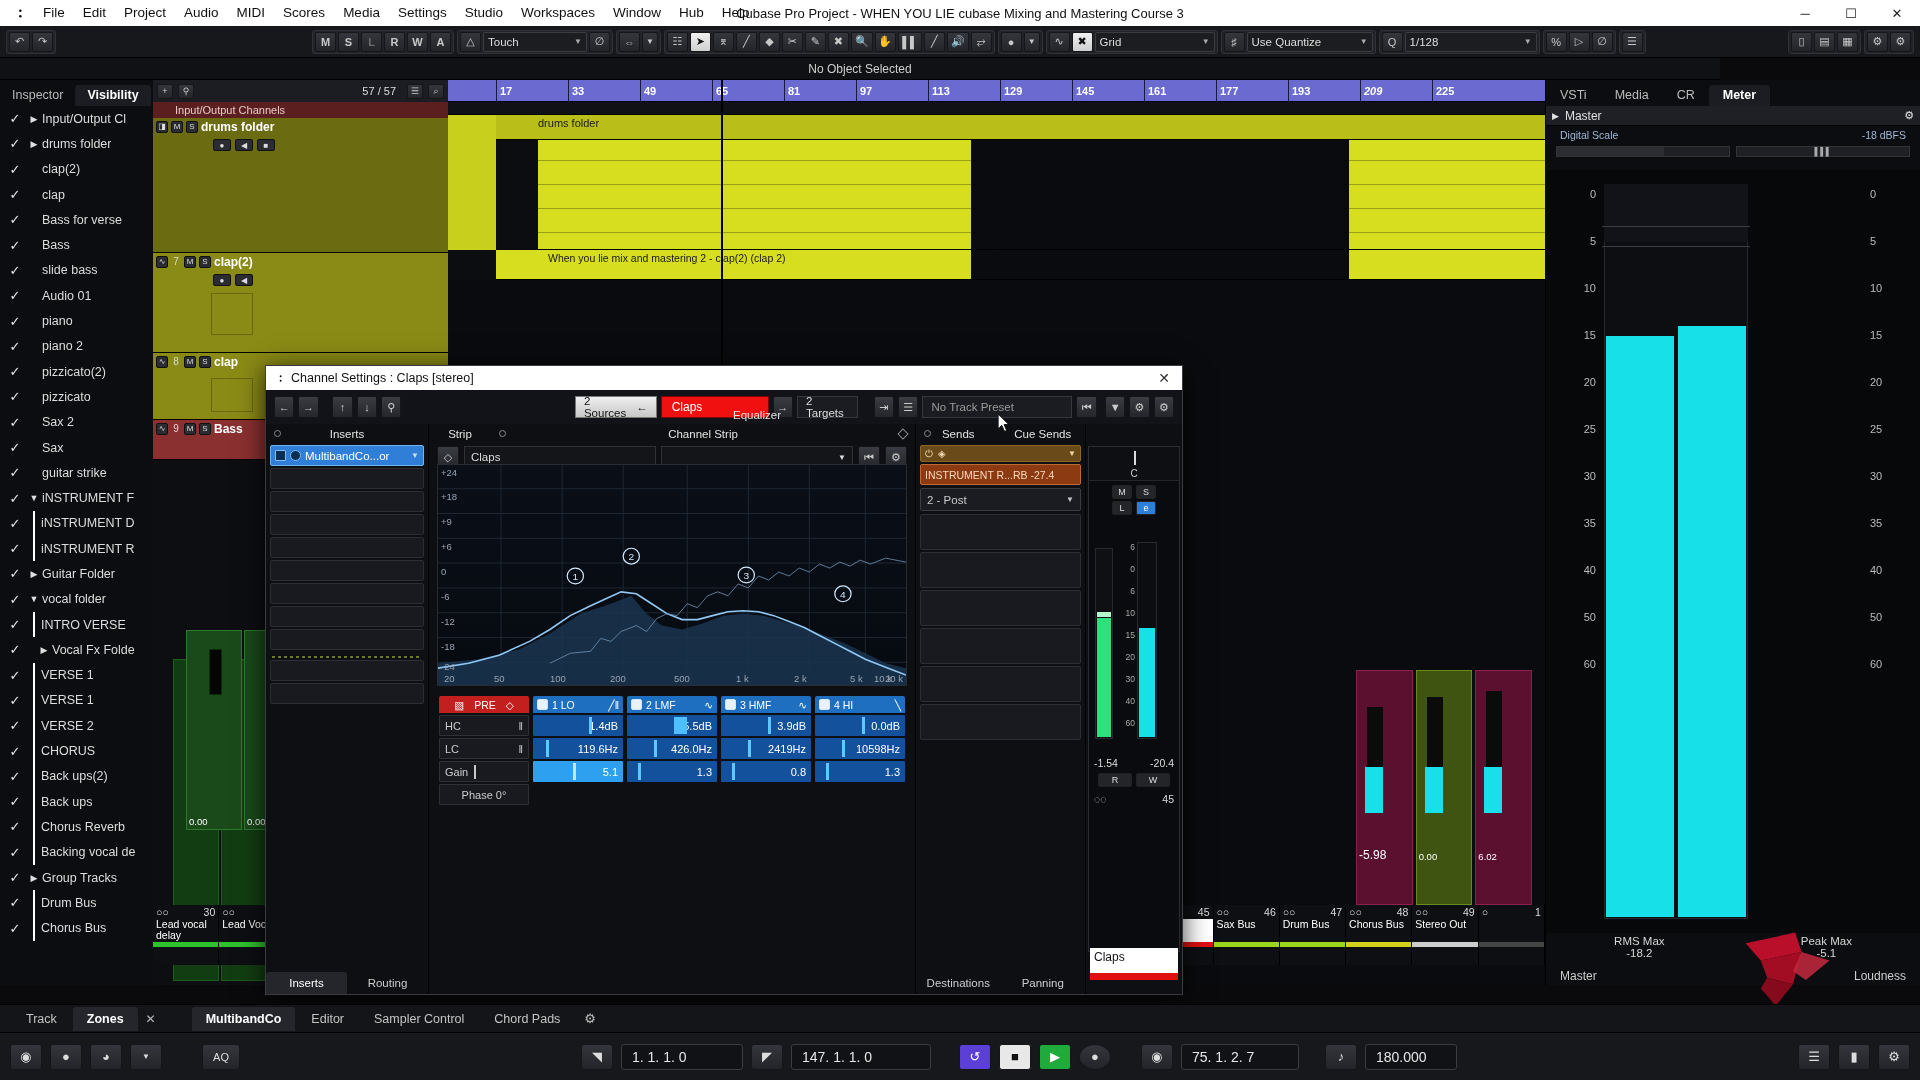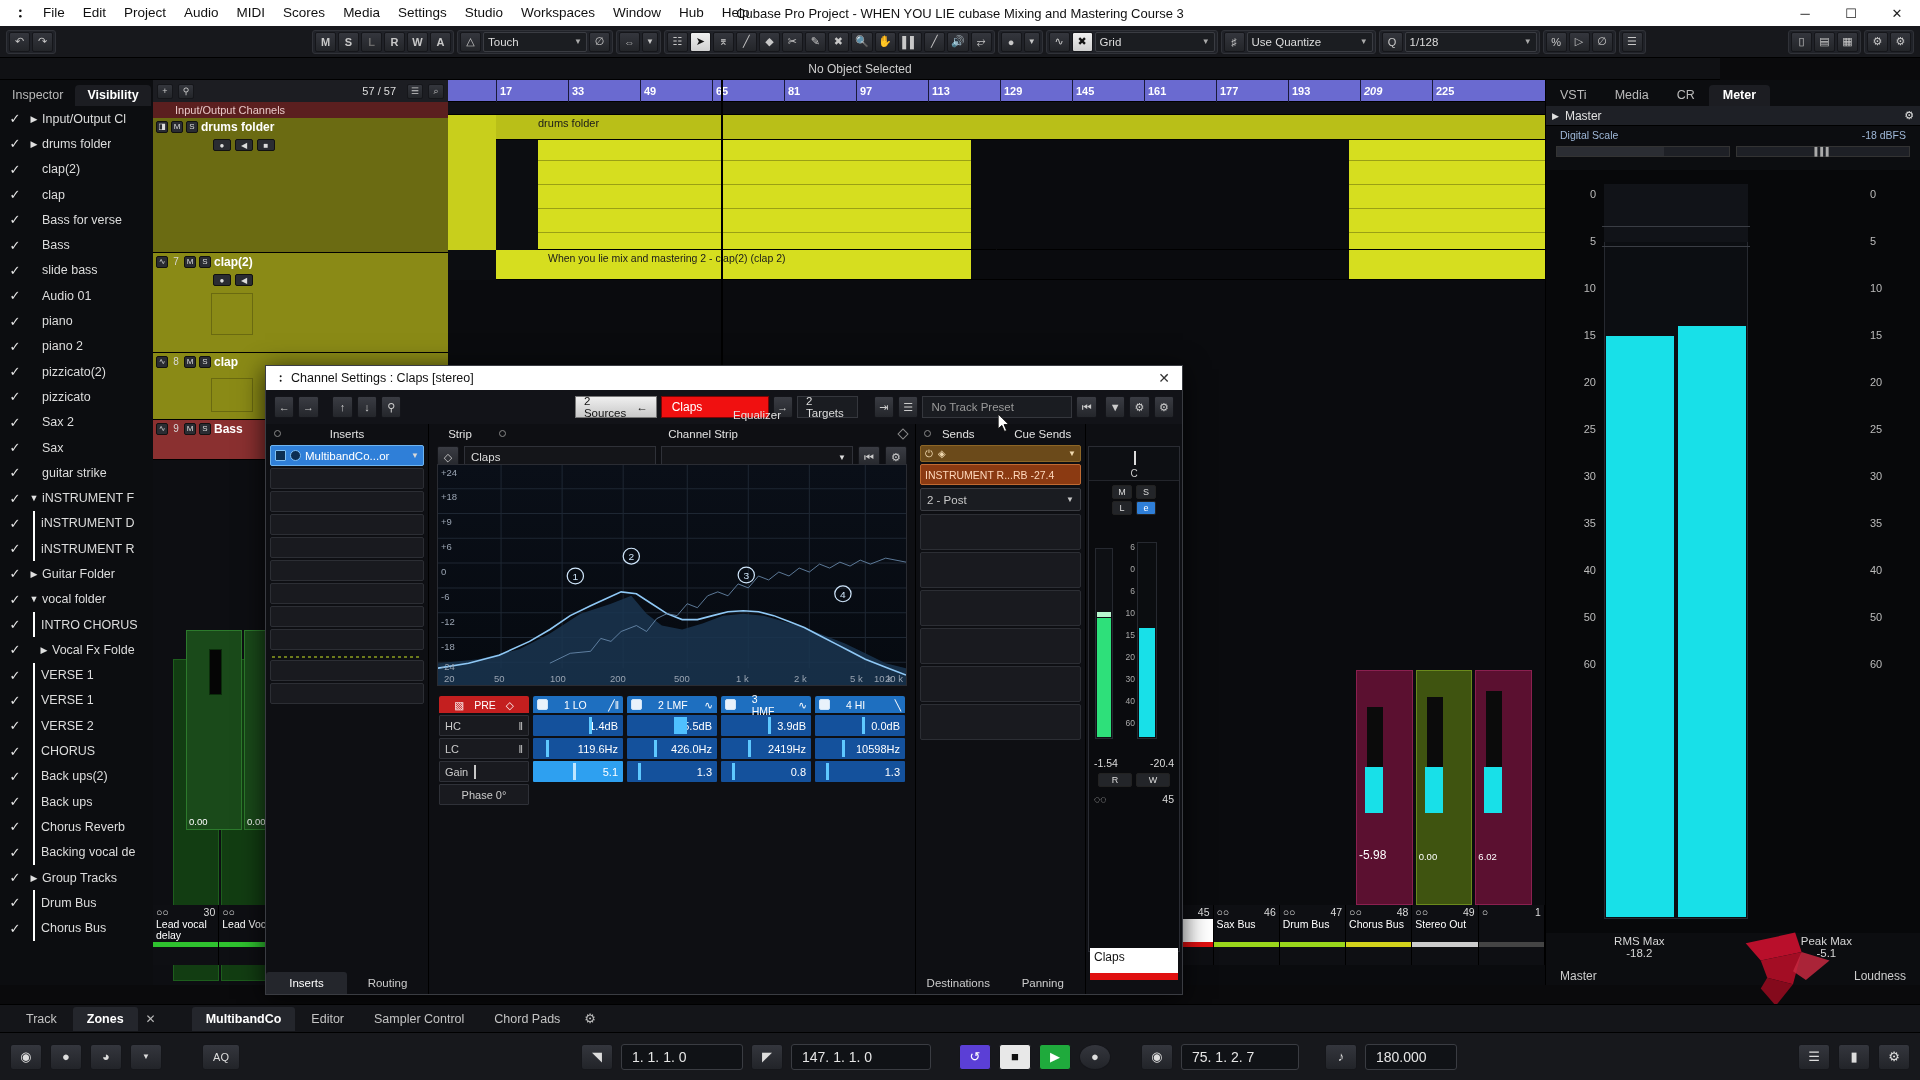--- a/index.html
+++ b/index.html
@@ -153,21 +153,21 @@
   .ins-name { font-size:11.5px; color:#fff; }
   .col-eq { flex:1; background:#0e0f13; border-right:1px solid #000; position:relative;}
   .col-sends { width:170px; background:#0e0f13; border-right:1px solid #000; position:relative;}
   .col-fader { width:96px; background:#0e0f13; position:relative;}
 
   .eqgraph { position:absolute; left:8px; right:8px; top:40px; height:222px;
              background:linear-gradient(#0a0f18,#060a10); border:1px solid #2a2c33; }
   .eq-y { position:absolute; left:3px; font-size:9.5px; color:#9aa4b2; }
   .eq-x { position:absolute; bottom:1px; font-size:9.5px; color:#9aa4b2; }
   .eqband { flex:1 1 0; margin:0 2px; }
-  .eqband-head { height:17px; background:#1e6fc0; display:flex; align-items:center; gap:16px; padding:0 4px;
+  .eqband-head { height:17px; background:#1e6fc0; display:flex; align-items:center; gap:4px; padding:0 4px;
                  font-size:10.5px; color:#fff; border-radius:2px 2px 0 0;}
   .eqband-head.pre { background:#c41f1f; justify-content:center; gap:10px; }
   .eqcell { height:21px; background:#14519c; margin-top:2px; position:relative;
             display:flex; align-items:center; justify-content:flex-end; padding-right:5px;
             font-size:11px; color:#fff; border-radius:1px;}
   .eqcell .needle { position:absolute; top:2px; bottom:2px; width:3px; background:#5ec8ff; }
   .eqcell.dark { background:#191a1f; border:1px solid #2f3138; justify-content:space-between; padding:0 5px; color:#ccc;}
 
   .sendslot { height:21px; margin:2px 4px; background:#191a1f; border:1px solid #2c2e34; border-radius:2px;}
   .sendslot.active { background:#8b3a12; border-color:#c06a33; display:flex;align-items:center;padding:0 4px;
@@ -420,21 +420,21 @@
           <span class="vis-label">Guitar Folder</span>
         </div>
         <div class="vis-row">
           <span class="vis-check">✓</span>
           <span class="vis-arrow">▼</span>
           <span class="vis-label">vocal folder</span>
         </div>
         <div class="vis-row">
           <span class="vis-check">✓</span>
           <span class="tree-line"></span>
-          <span class="vis-label">INTRO CHORUS</span>
+          <span class="vis-label">INTRO VERSE</span>
         </div>
         <div class="vis-row">
           <span class="vis-check">✓</span>
           <span class="vis-arrow" style="margin-left: 10px;">▶</span>
           <span class="vis-label">Vocal Fx Folde</span>
         </div>
         <div class="vis-row">
           <span class="vis-check">✓</span>
           <span class="tree-line"></span>
           <span class="vis-label">VERSE   1</span>

